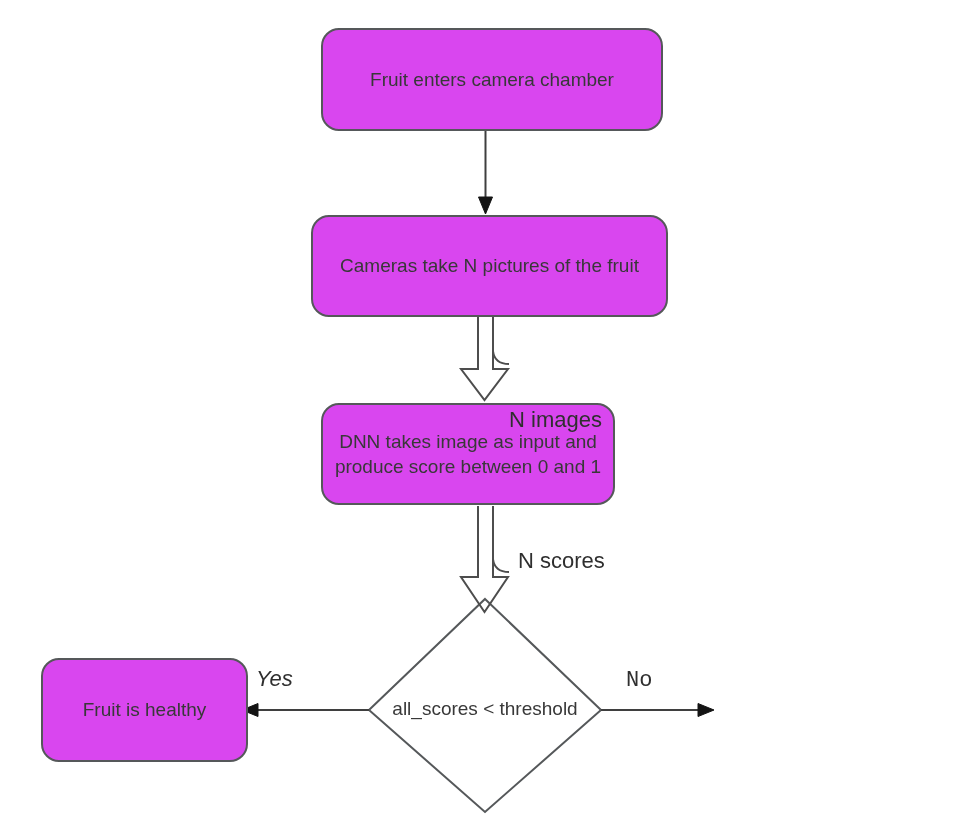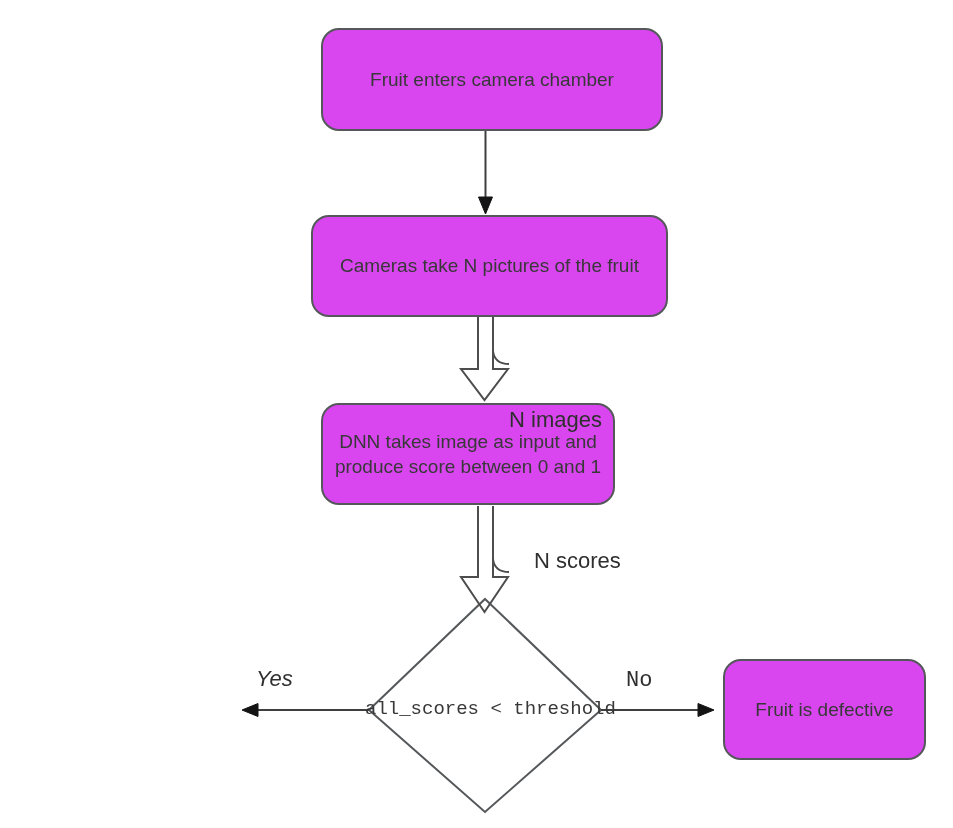--- a/index.html
+++ b/index.html
@@ -47,30 +47,29 @@
   .node-healthy   { left: 33px;  top: 658px; width: 207px; height: 104px; }
   .node-defective { left: 715px; top: 659px; width: 203px; height: 101px; }
   .diamond-label {
     position: absolute;
     left: 365px;
     top: 698px;
     width: 240px;
     text-align: center;
     font-size: 19px;
     white-space: nowrap;
-    font-family: Liberation Mono, monospace;
   }
   .edge-label {
     position: absolute;
     font-size: 22px;
     color: #2f2f2f;
     white-space: nowrap;
   }
   .label-n-images { left: 509px; top: 360px; margin-top: 47px; }
-  .label-n-scores { left: 518px; top: 548px; margin-left: 16px; }
+  .label-n-scores { left: 518px; top: 548px; }
   .label-yes      { left: 256px; top: 666px; font-style: italic; }
   .label-no       { left: 626px; top: 668px; font-family: Liberation Mono, monospace; }
 </style>
 </head>
 <body>
 
 <div class="canvas">
 
   <svg class="layer" width="953" height="828" viewBox="0 0 953 828">
 
@@ -98,24 +97,24 @@
 
   <div class="node node-cameras">
     <span class="node-label">Cameras take N pictures of the fruit</span>
   </div>
 
   <div class="node node-dnn">
     <span class="node-label wrap">DNN takes image as input and
 produce score between 0 and 1</span>
   </div>
 
+  <div class="node node-healthy">
+    <span class="node-label">Fruit is healthy</span>
+  </div>
 
-  <div class="node node-defective">
-    <span class="node-label">Fruit is defective</span>
-  </div>
 
   <div class="diamond-label">all_scores &lt; threshold</div>
 
   <div class="edge-label label-n-images">N images</div>
   <div class="edge-label label-n-scores">N scores</div>
   <div class="edge-label label-yes">Yes</div>
   <div class="edge-label label-no">No</div>
 
 </div>
 

